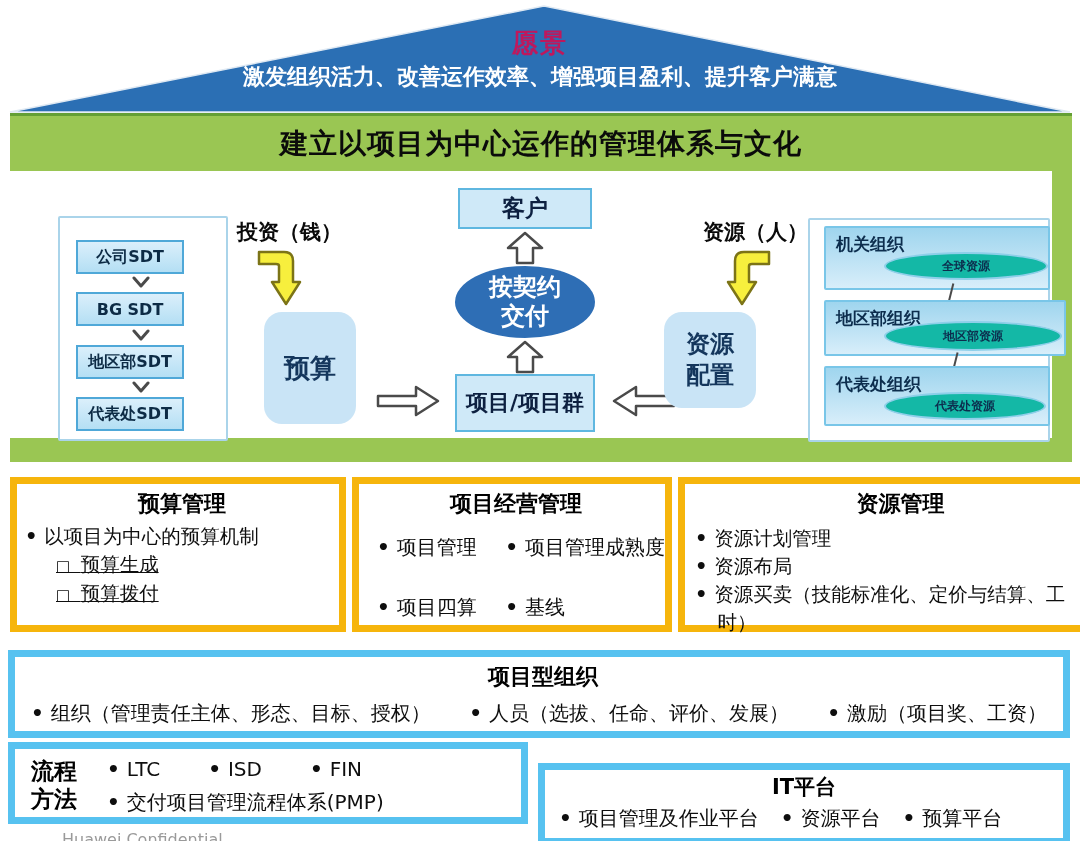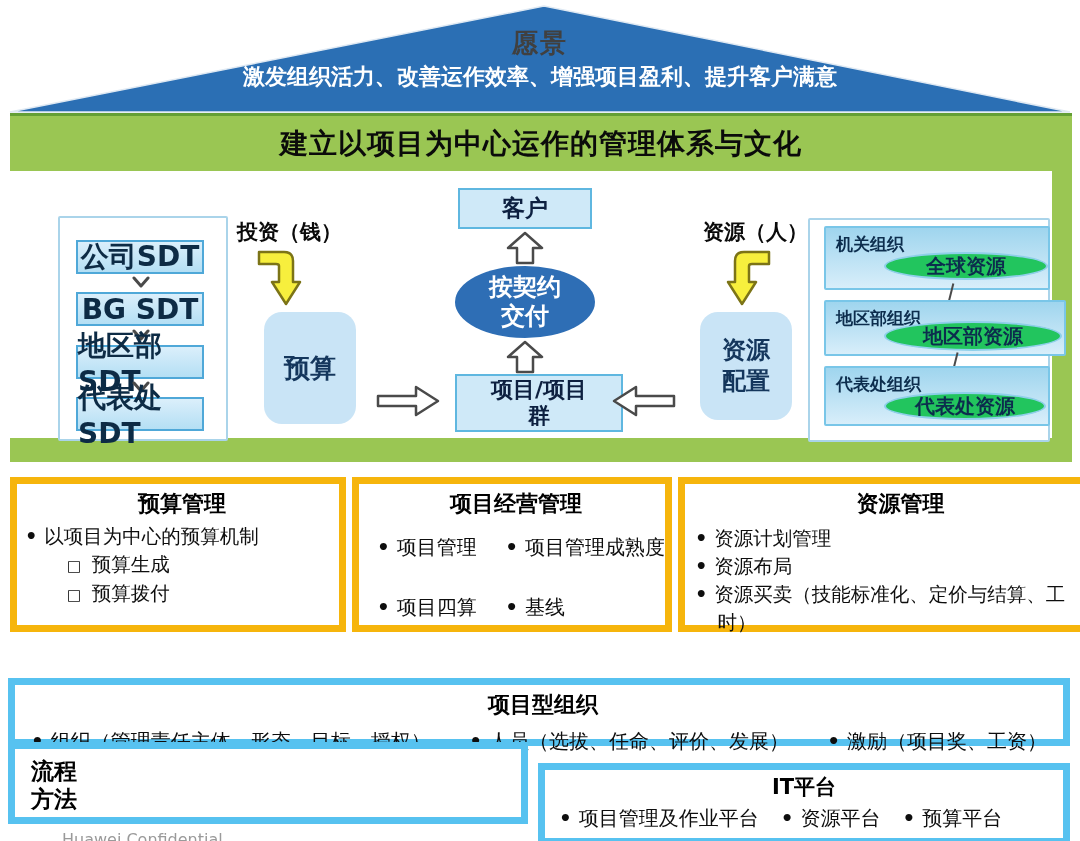--- a/index.html
+++ b/index.html
@@ -6,21 +6,21 @@
   .page{
     position:relative;width:1080px;height:841px;overflow:hidden;
     background:#ffffff;
     font-family:"DejaVu Sans","Liberation Sans",sans-serif;
     color:#111;
   }
   
   .roof-svg{position:absolute;left:0;top:0;}
   .vision-title{
     position:absolute;left:0;top:26px;width:1080px;text-align:center;
-    color:#404040;font-size:26px;font-weight:bold;letter-spacing:2px;
+    color:#be185d;font-size:26px;font-weight:bold;letter-spacing:2px;
   }
   .vision-subtitle{
     position:absolute;left:0;top:62px;width:1080px;text-align:center;
     color:#fff;font-size:22px;font-weight:bold;
   }
   
   .banner{
     position:absolute;left:10px;top:113px;width:1062px;height:55px;
     background:#9ac653;border-top:3px solid #649f35;
     text-align:center;font-size:28px;font-weight:bold;color:#0b0b0b;
@@ -28,99 +28,99 @@
   }
   .green-right{position:absolute;left:1052px;top:171px;width:20px;height:268px;background:#9ac653;}
   .green-bottom{position:absolute;left:10px;top:438px;width:1062px;height:24px;background:#9ac653;}
   
   .panel{
     position:absolute;background:#fff;border:2px solid #aad4ea;border-radius:2px;
   }
   .sdt-panel{left:58px;top:216px;width:166px;height:221px;}
   .org-panel{left:808px;top:218px;width:238px;height:220px;}
   .sdt-box{
-    position:absolute;left:76px;width:128px;height:34px;
+    position:absolute;left:76px;width:108px;height:34px;
     background:linear-gradient(180deg,#dbeffb,#b4dff4);
     border:2px solid #4fa8d8;box-sizing:border-box;
     display:flex;align-items:center;justify-content:center;
-    font-size:28px;font-weight:600;color:#0d2b45;
+    font-size:16px;font-weight:600;color:#0d2b45;
   }
   .chevron{position:absolute;left:131px;}
   .flow-label{
     position:absolute;font-size:21px;font-weight:bold;color:#0a0a0a;white-space:nowrap;
   }
   .yellow-arrow{position:absolute;}
   .round-box{
     position:absolute;background:#c9e4f6;border-radius:18px;
     display:flex;flex-direction:column;align-items:center;justify-content:center;
     font-weight:bold;color:#14365c;
   }
   .budget-box{left:264px;top:312px;width:92px;height:112px;font-size:26px;}
-  .alloc-box{left:700px;top:312px;width:92px;height:108px;font-size:24px;line-height:31px;}
+  .alloc-box{left:664px;top:312px;width:92px;height:96px;font-size:24px;line-height:31px;}
   .customer-box{
     position:absolute;left:458px;top:188px;width:134px;height:41px;
     background:#cfe9f8;border:2px solid #5fb7e0;box-sizing:border-box;
     display:flex;align-items:center;justify-content:center;
     font-size:23px;font-weight:bold;color:#0d2040;
   }
   .delivery-ellipse{
     position:absolute;left:455px;top:266px;width:140px;height:72px;
     background:#2e6eb5;border-radius:50%;
     display:flex;flex-direction:column;align-items:center;justify-content:center;
     color:#fff;font-size:24px;font-weight:bold;line-height:29px;
   }
   .project-box{
-    position:absolute;left:455px;top:374px;width:168px;height:58px;
+    position:absolute;left:455px;top:374px;width:140px;height:58px;
     background:#cfe9f8;border:2px solid #5fb7e0;box-sizing:border-box;
-    display:flex;flex-direction:column;align-items:center;justify-content:center;
+    display:flex;align-items:center;justify-content:center;
     font-size:22px;font-weight:bold;color:#0d2040;line-height:26px;
   }
   .outline-arrow{position:absolute;}
   
   .org-box{
     position:absolute;background:linear-gradient(180deg,#9fd5ee,#d8eefa);
     border:2px solid #79c6e8;box-sizing:border-box;border-radius:2px;
   }
   .org-box .org-label{
     position:absolute;left:10px;top:5px;font-size:17px;color:#0c2d4d;font-weight:600;
   }
   .org-ellipse{
-    position:absolute;background:#22c55e;border:2px solid #8ecfe9;border-radius:50%;
+    position:absolute;background:#14b8a6;border:2px solid #8ecfe9;border-radius:50%;
     box-sizing:border-box;display:flex;align-items:center;justify-content:center;
-    font-size:20px;color:#0c2d4d;font-weight:600;
+    font-size:12px;color:#0c2d4d;font-weight:600;
   }
   .connector{position:absolute;width:2px;background:#4a4a4a;}
   
   .ocard{
     position:absolute;top:477px;height:155px;background:#fff;
     border:7px solid #f6b50c;box-sizing:border-box;
   }
   .ocard h3,.bcard h3{
     margin:5px 0 4px 8px;text-align:center;font-size:22px;color:#000;
   }
   .bullet::before{content:"•\00a0";font-weight:bold;}
   .sqbullet::before{content:"□\00a0\00a0";font-weight:bold;font-size:15px;}
   .ocard .line{font-size:19.5px;color:#0e0e0e;line-height:28px;}
   .ocard1{left:10px;width:336px;}
   .ocard1 .main{padding-left:8px;}
-  .ocard1 .subs{padding-left:50px;}
+  .ocard1 .subs{padding-left:39px;text-decoration:underline;}
   .ocard2{left:352px;width:320px;}
   .ocard2 .cols{display:flex;padding:10px 0 0 18px;}
   .ocard2 .col{display:flex;flex-direction:column;gap:32px;}
   .ocard2 .col1{width:150px;}
   .ocard2 .col2{white-space:nowrap;}
   .ocard2 .line{font-size:20px;}
   .ocard3{left:678px;width:437px;}
   .ocard3 .list{padding:2px 6px 0 10px;}
   .ocard3 .line{padding-left:1.15em;text-indent:-1.15em;}
   
   .bcard{
     position:absolute;background:#fff;border:7px solid #57c2f0;box-sizing:border-box;
   }
-  .bcard-org{left:8px;top:678px;width:1062px;height:68px;}
+  .bcard-org{left:8px;top:650px;width:1062px;height:88px;}
   .bcard-org .row{
     display:flex;justify-content:space-between;padding:4px 16px 0 16px;
     font-size:20px;color:#0e0e0e;
   }
   .bcard-proc{left:8px;top:742px;width:520px;height:82px;display:flex;}
   .proc-label{
     padding:8px 0 0 16px;font-size:23px;font-weight:bold;color:#000;line-height:28px;width:76px;
   }
   .proc-content{padding-top:8px;font-size:20px;color:#0e0e0e;}
   .proc-row1{display:flex;gap:48px;}
@@ -263,20 +263,30 @@
       <span class="bullet">人员（选拔、任命、评价、发展）</span>
       <span class="bullet">激励（项目奖、工资）</span>
     </div>
   </div>
 
   <div class="bcard bcard-proc">
     <div class="proc-label">
       <div>流程</div>
       <div>方法</div>
     </div>
+    <div class="proc-content">
+      <div class="proc-row1">
+        <span class="bullet">LTC</span>
+        <span class="bullet">ISD</span>
+        <span class="bullet">FIN</span>
+      </div>
+      <div class="proc-row2">
+        <span class="bullet">交付项目管理流程体系(PMP)</span>
+      </div>
+    </div>
   </div>
 
   <div class="bcard bcard-it">
     <h3>IT平台</h3>
     <div class="row">
       <span class="bullet">项目管理及作业平台</span>
       <span class="bullet">资源平台</span>
       <span class="bullet">预算平台</span>
     </div>
   </div>

